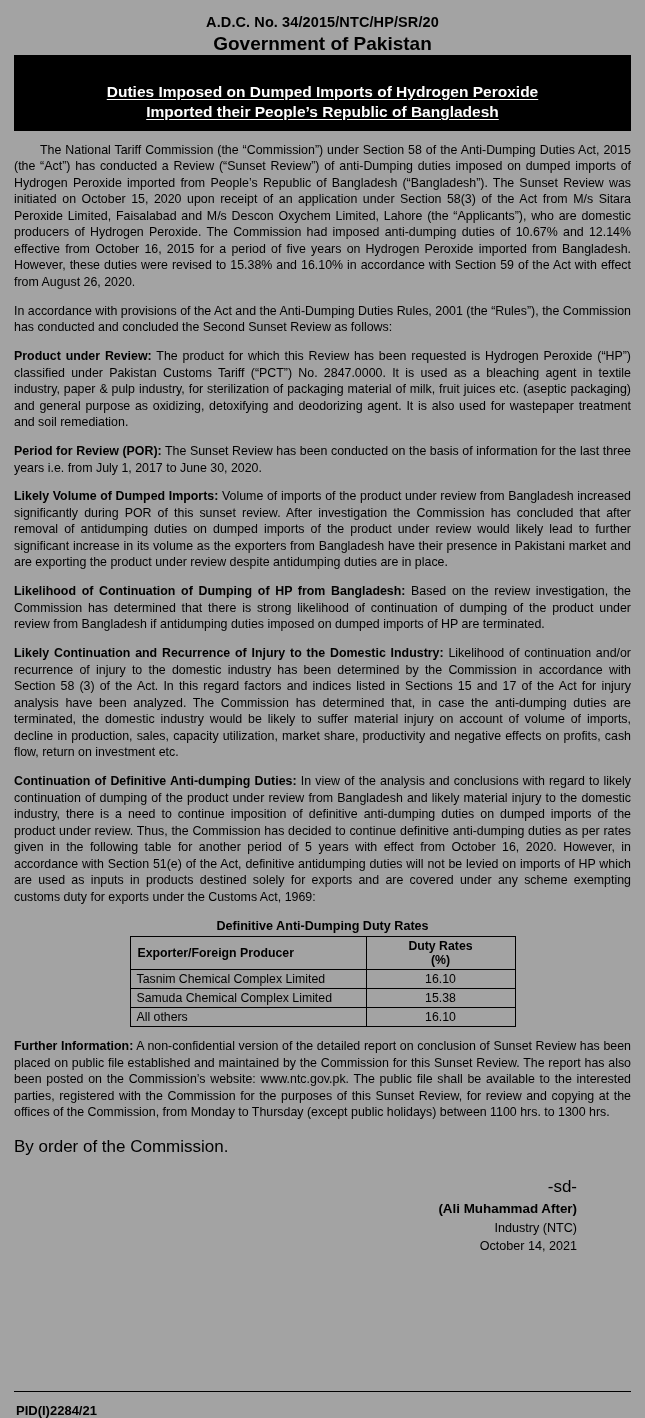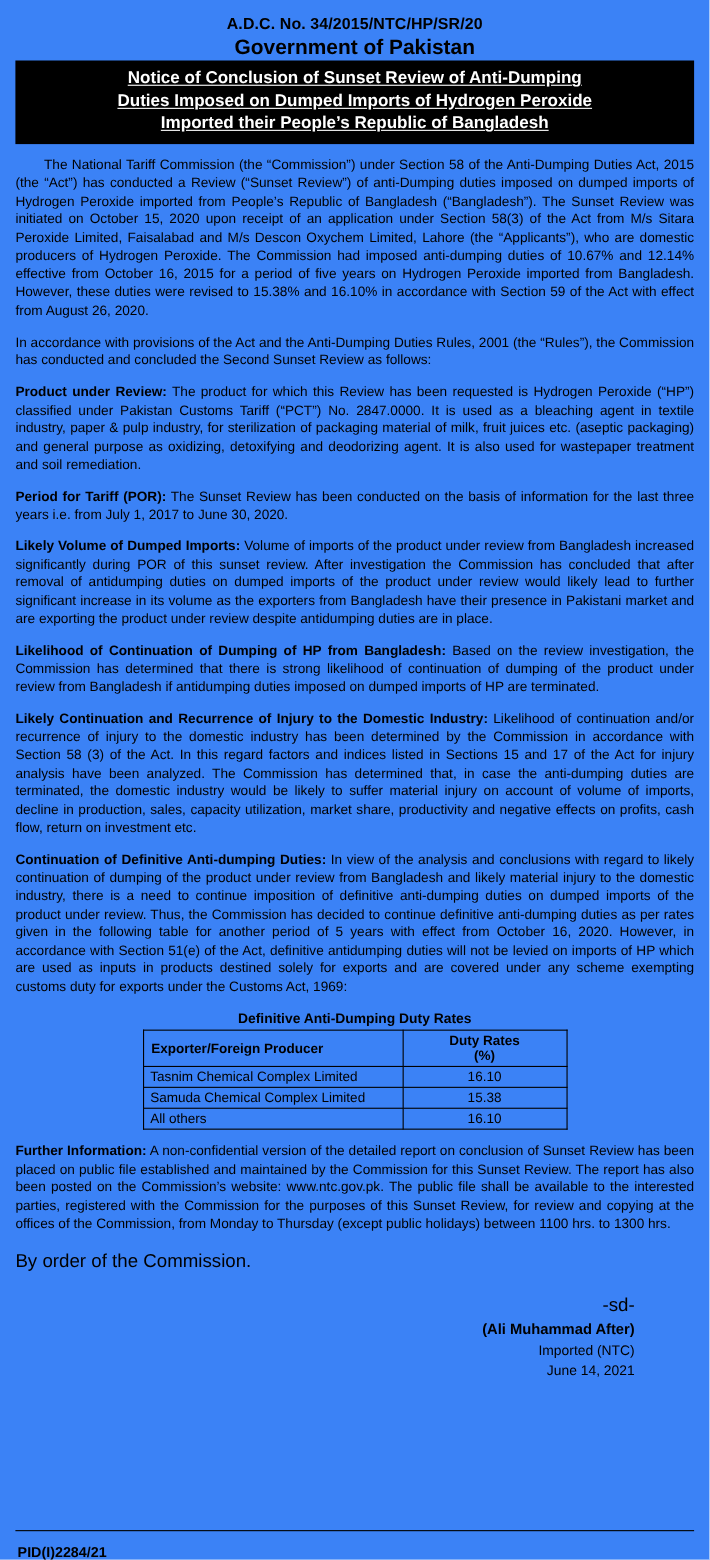--- a/index.html
+++ b/index.html
@@ -9,21 +9,21 @@
   }
   body {
     font-family: "Liberation Sans", sans-serif;
     color: #000000;
   }
   .page {
     width: 645px;
     height: 1418px;
     box-sizing: border-box;
     position: relative;
-    background: #3b82f6;
+    background: #a3a3a3;
     padding: 10px 14px 0 14px;
     overflow: hidden;
   }
   .adc-no {
     text-align: center;
     font-weight: bold;
     font-size: 14.5px;
     letter-spacing: 0.1px;
     margin-top: 4px;
   }
@@ -137,35 +137,35 @@
 </style>
 </head>
 <body>
 
 <div class="page">
 
   <div class="adc-no">A.D.C. No. 34/2015/NTC/HP/SR/20</div>
   <div class="govt">Government of Pakistan</div>
 
   <div class="notice-band">
-    <span>Notice of Conclusion of Sunset Review of Anti-Dumping</span><br>
+    <br>
     <span>Duties Imposed on Dumped Imports of Hydrogen Peroxide</span><br>
     <span>Imported their People’s Republic of Bangladesh</span>
   </div>
 
   <p class="body-text indent">The National Tariff Commission (the “Commission”) under Section 58 of the Anti-Dumping Duties Act, 2015 (the “Act”) has conducted a Review (“Sunset Review”) of anti-Dumping duties imposed on dumped imports of Hydrogen Peroxide imported from People’s Republic of Bangladesh (“Bangladesh”). The Sunset Review was initiated on October 15, 2020 upon receipt of an application under Section 58(3) of the Act from M/s Sitara Peroxide Limited, Faisalabad and M/s Descon Oxychem Limited, Lahore (the “Applicants”), who are domestic producers of Hydrogen Peroxide. The Commission had imposed anti-dumping duties of 10.67% and 12.14% effective from October 16, 2015 for a period of five years on Hydrogen Peroxide imported from Bangladesh. However, these duties were revised to 15.38% and 16.10% in accordance with Section 59 of the Act with effect from August 26, 2020.</p>
 
   <p class="body-text">In accordance with provisions of the Act and the Anti-Dumping Duties Rules, 2001 (the “Rules”), the Commission has conducted and concluded the Second Sunset Review as follows:</p>
 
   <p class="body-text">
     <b>Product under Review:</b><span> The product for which this Review has been requested is Hydrogen Peroxide (“HP”) classified under Pakistan Customs Tariff (“PCT”) No. 2847.0000. It is used as a bleaching agent in textile industry, paper &amp; pulp industry, for sterilization of packaging material of milk, fruit juices etc. (aseptic packaging) and general purpose as oxidizing, detoxifying and deodorizing agent. It is also used for wastepaper treatment and soil remediation.</span>
   </p>
 
   <p class="body-text">
-    <b>Period for Tariff (POR):</b><span> The Sunset Review has been conducted on the basis of information for the last three years i.e. from July 1, 2017 to June 30, 2020.</span>
+    <b>Period for Review (POR):</b><span> The Sunset Review has been conducted on the basis of information for the last three years i.e. from July 1, 2017 to June 30, 2020.</span>
   </p>
 
   <p class="body-text">
     <b>Likely Volume of Dumped Imports:</b><span> Volume of imports of the product under review from Bangladesh increased significantly during POR of this sunset review. After investigation the Commission has concluded that after removal of antidumping duties on dumped imports of the product under review would likely lead to further significant increase in its volume as the exporters from Bangladesh have their presence in Pakistani market and are exporting the product under review despite antidumping duties are in place.</span>
   </p>
 
   <p class="body-text">
     <b>Likelihood of Continuation of Dumping of HP from Bangladesh:</b><span> Based on the review investigation, the Commission has determined that there is strong likelihood of continuation of dumping of the product under review from Bangladesh if antidumping duties imposed on dumped imports of HP are terminated.</span>
   </p>
 
@@ -208,20 +208,20 @@
 
   <p class="body-text">
     <b>Further Information:</b><span> A non-confidential version of the detailed report on conclusion of Sunset Review has been placed on public file established and maintained by the Commission for this Sunset Review. The report has also been posted on the Commission’s website: www.ntc.gov.pk. The public file shall be available to the interested parties, registered with the Commission for the purposes of this Sunset Review, for review and copying at the offices of the Commission, from Monday to Thursday (except public holidays) between 1100 hrs. to 1300 hrs.</span>
   </p>
 
   <p class="byorder">By order of the Commission.</p>
 
   <div class="sign-block">
     <div class="sign-sd">-sd-</div>
     <div class="sign-name">(Ali Muhammad After)</div>
-    <div>Imported (NTC)</div>
-    <div>June 14, 2021</div>
+    <div>Industry (NTC)</div>
+    <div>October 14, 2021</div>
   </div>
 
   <div class="footer-rule"></div>
   <div class="pid">PID(I)2284/21</div>
 
 </div>
 
 </body></html>

